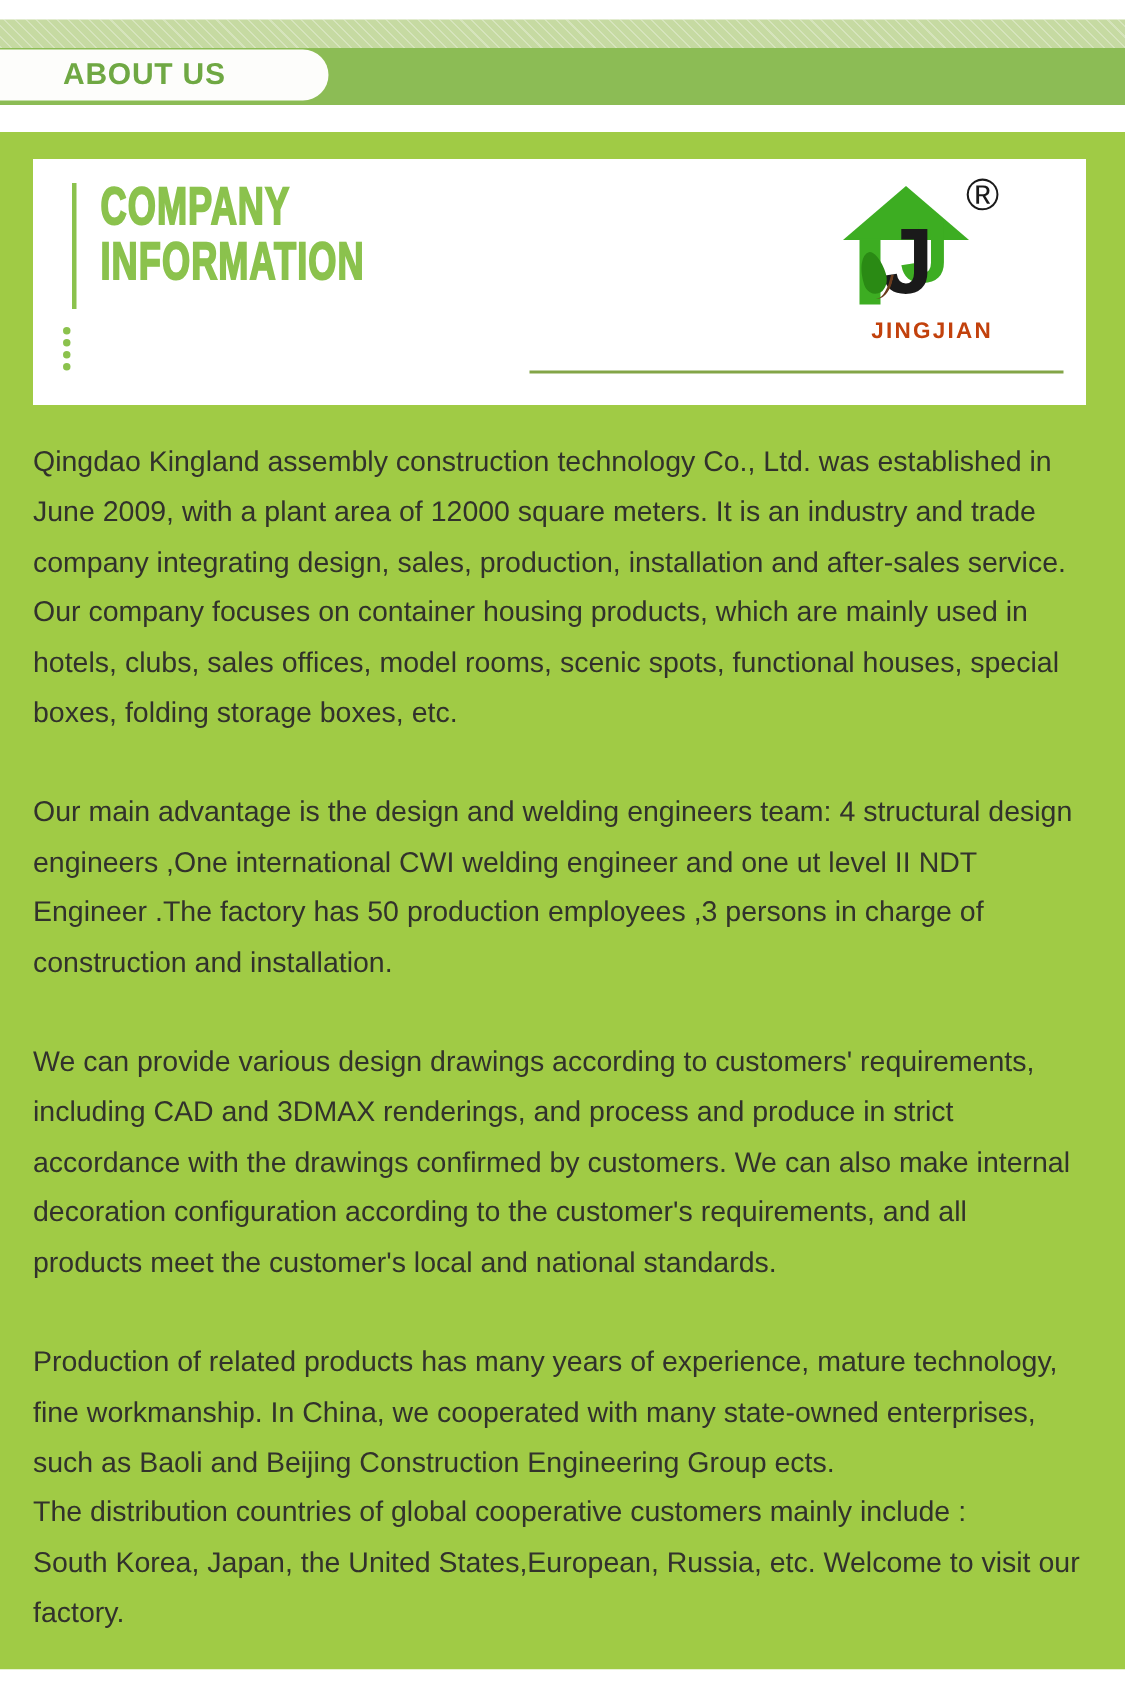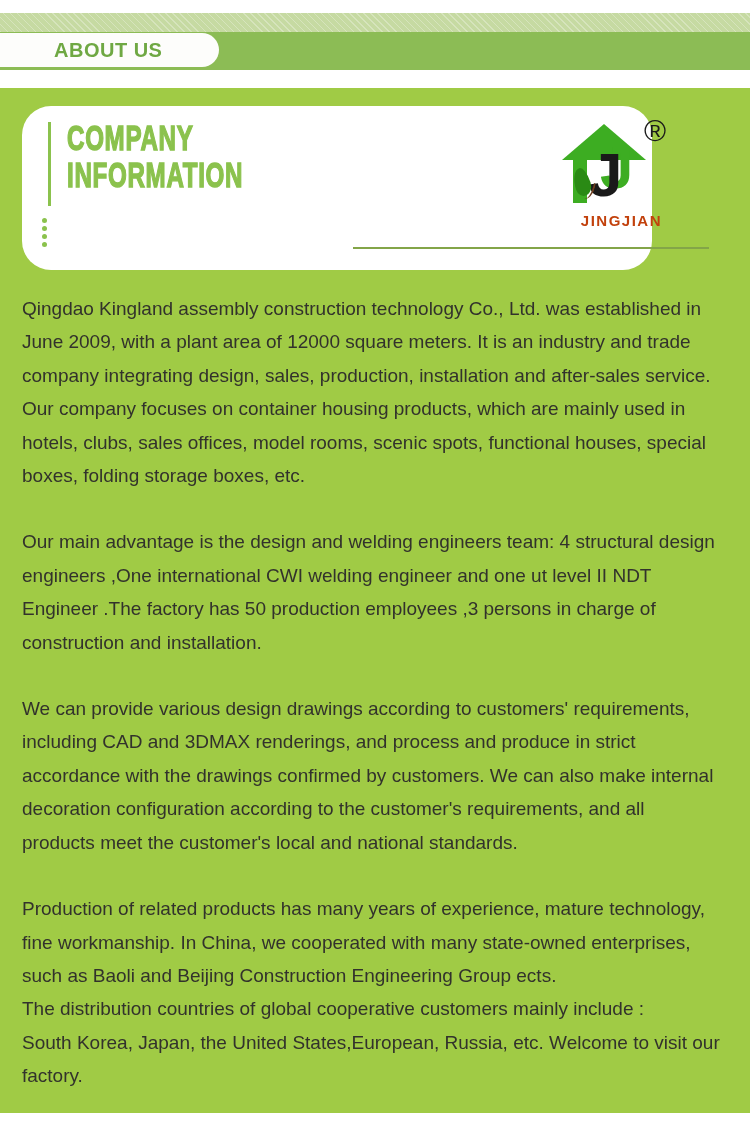--- a/index.html
+++ b/index.html
@@ -11,32 +11,32 @@
   
   .strip-top { height:13px; background:#ffffff; }
   .band {
     height:19px; background:#c6daa2;
     background-image:repeating-linear-gradient(45deg, rgba(255,255,255,.28) 0 1px, rgba(255,255,255,0) 1px 5px);
   }
   .bar { position:relative; height:38px; background:#8cbc55; }
   .tab {
     position:absolute; left:0; top:1px; width:219px; height:34px;
     background:#fdfdfb; border-radius:0 17px 17px 0;
-    display:flex; align-items:center; cursor:pointer;padding-left:12px;
+    display:flex; align-items:center; cursor:pointer;
   }
   .tab span {
     padding-left:42px; font-size:20px; font-weight:700; color:#6fa843; letter-spacing:.5px;
   }
   .gap { height:18px; background:#ffffff; }
 
   
   .section {
     height:1025px; background:#a0cb45; padding:18px 26px 0 22px; overflow:hidden;
   }
-  .card { position:relative; width:630px; height:164px; background:#ffffff;border-radius:29px; }
+  .card { position:relative; width:702px; height:164px; background:#ffffff; }
 
   .vline { position:absolute; left:26px; top:16px; width:3px; height:84px; background:#8bc24d; }
 
   .title {
     position:absolute; left:45px; top:13px; color:#8bc24d;
     font-size:35px; line-height:37px; font-weight:700; letter-spacing:1px;
     transform:scaleX(.69); transform-origin:left top;
     -webkit-text-stroke:1.4px #8bc24d; white-space:nowrap;
   }
 

